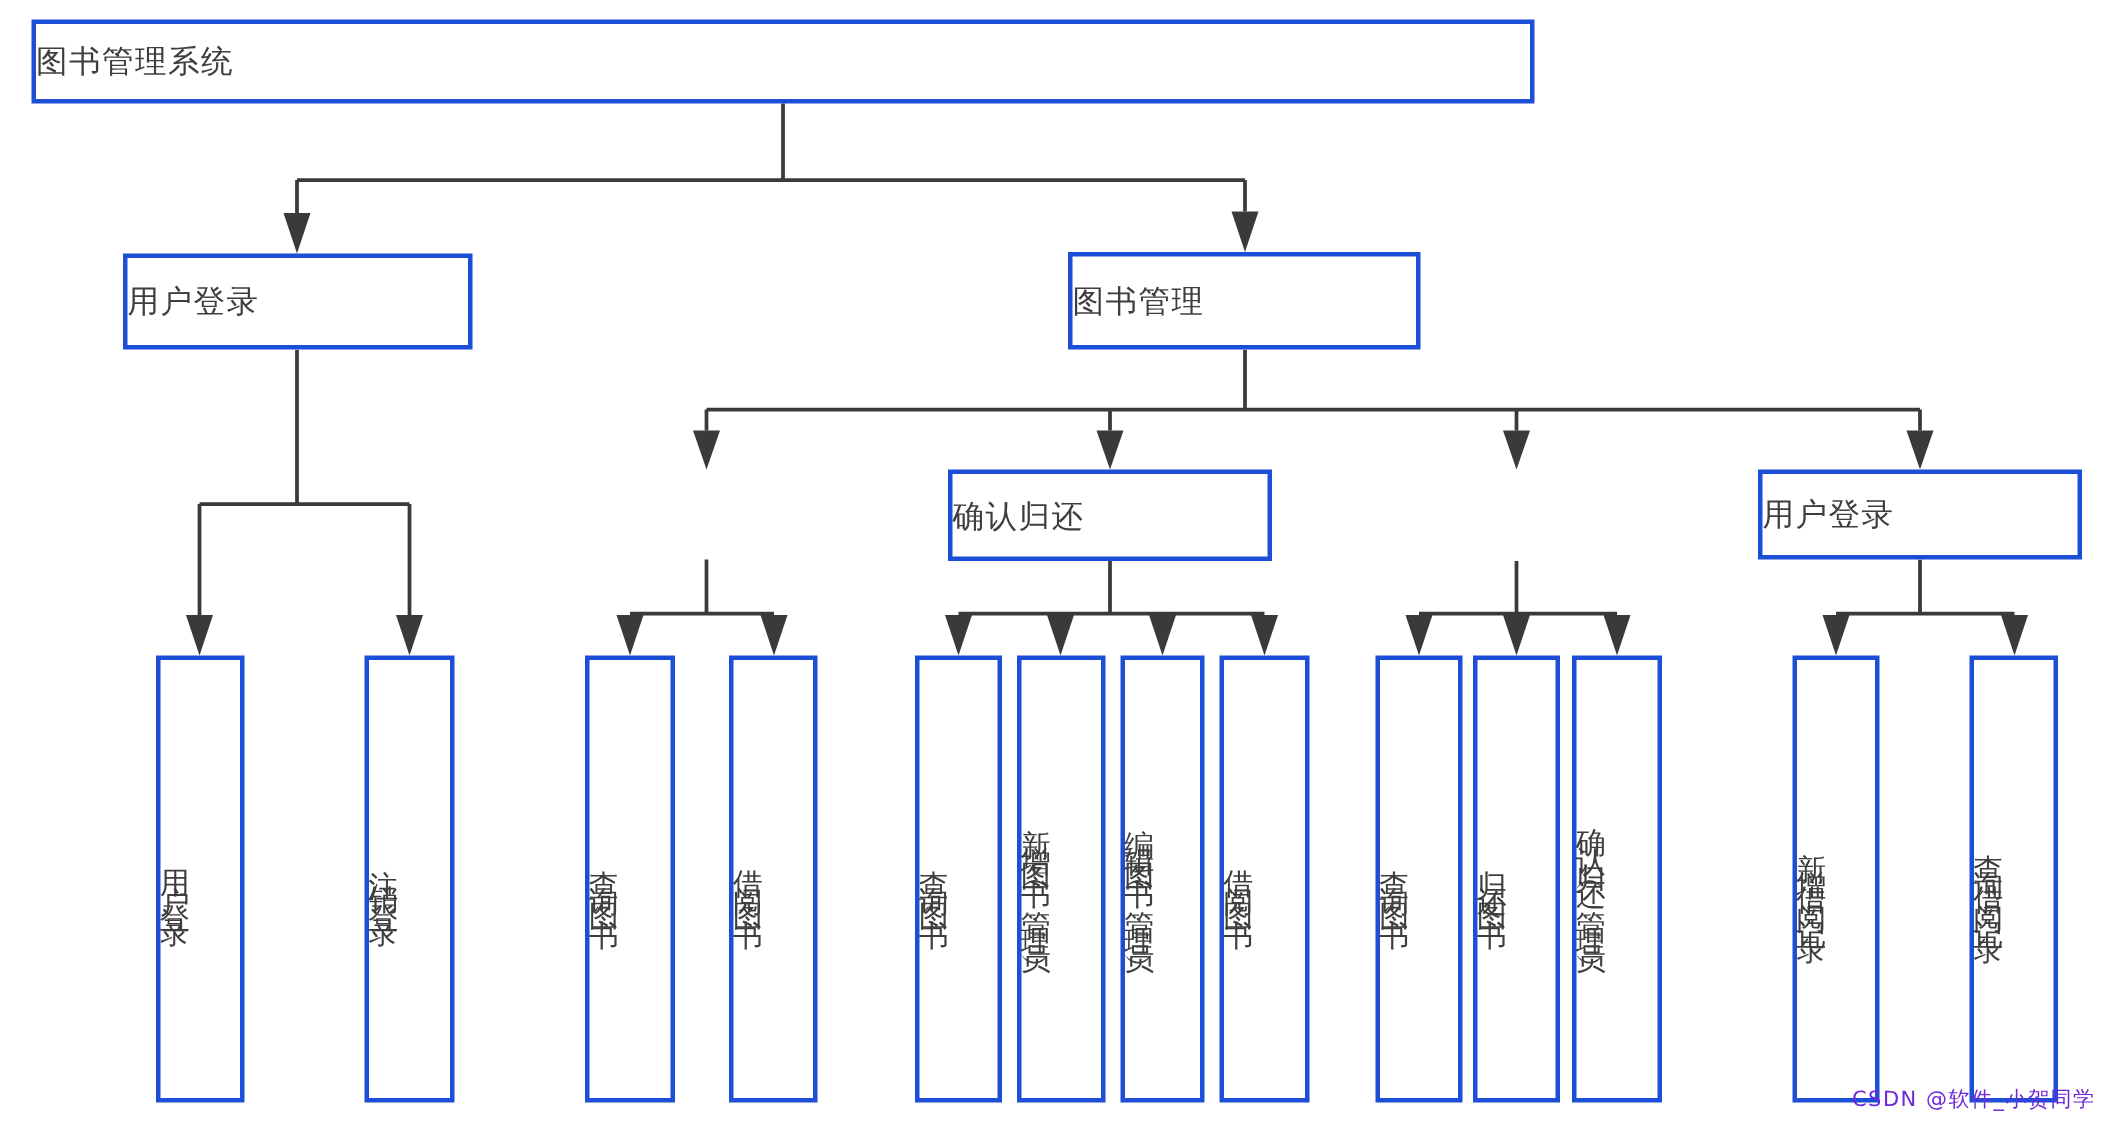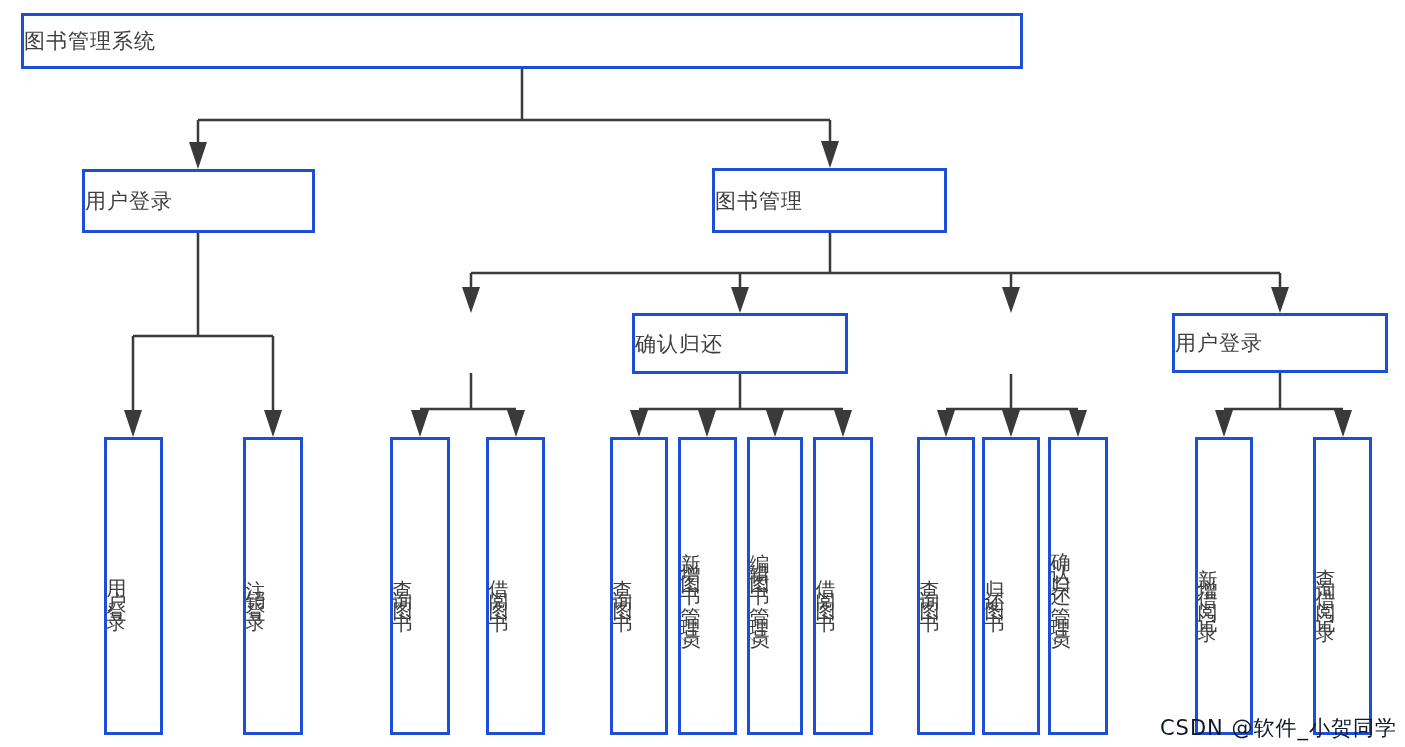--- a/index.html
+++ b/index.html
@@ -17,21 +17,21 @@
     color:#3e3e3e;
   }
   .hnode { font-size:21px; letter-spacing:1px; white-space:nowrap; }
   .vnode { font-size:20px; }
   .vnode .vtext {
     writing-mode:vertical-rl; text-orientation:mixed;
     letter-spacing:11px; line-height:1;
   }
   .watermark {
     position:absolute; right:8px; bottom:5px; z-index:5;
-    color:#0f172a; font-size:21px; letter-spacing:1px; white-space:nowrap;margin-left:36px;
+    color:#6d28d9; font-size:14px; letter-spacing:1px; white-space:nowrap;margin-left:36px;
   }
 </style>
 </head>
 <body>
 
 <div class="canvas">
 
   <svg class="connectors" width="1405" height="747" viewBox="0 0 1405 747">
     <g stroke="#3a3a3a" stroke-width="2.5" fill="none">
       <path d="M522,68 L522,120 M198,120 L830,120 M198,120 L198,142 M830,120 L830,141"></path>

